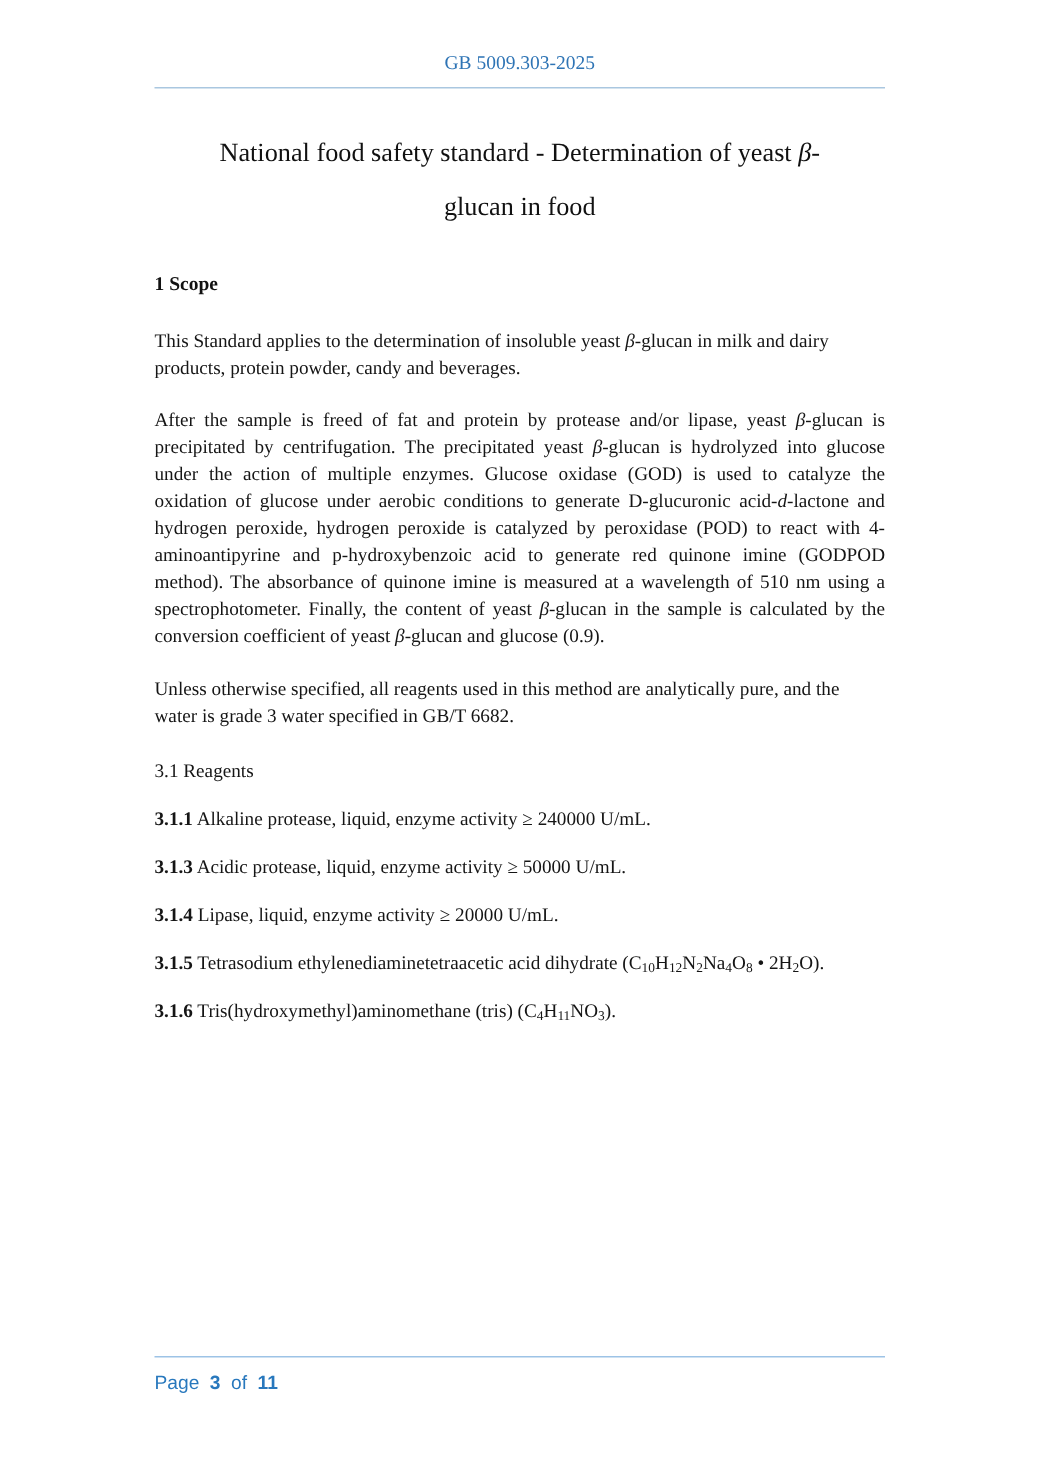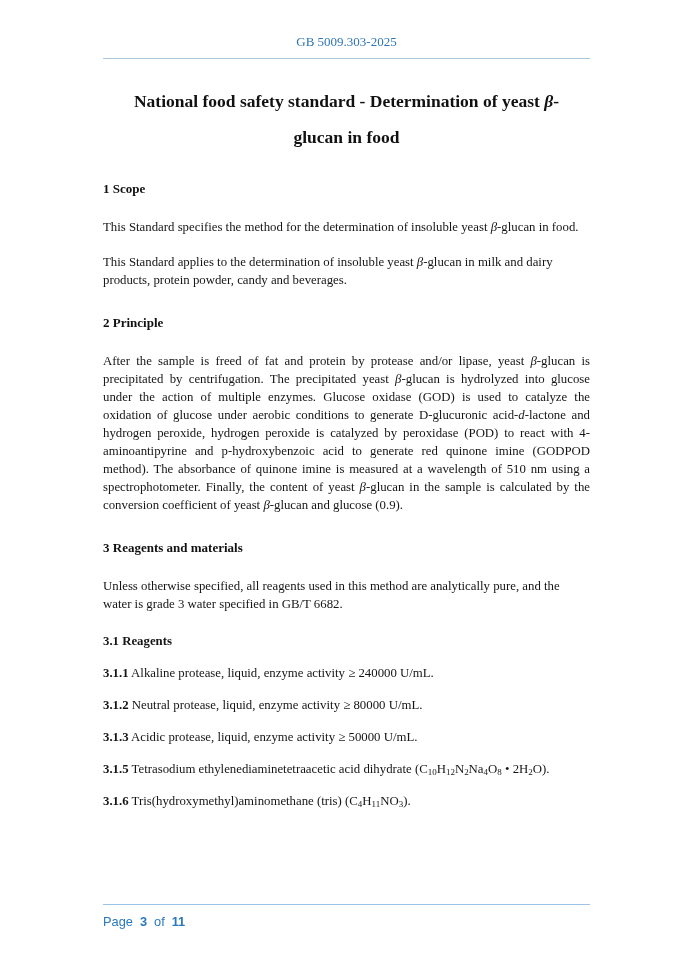--- a/index.html
+++ b/index.html
@@ -25,40 +25,40 @@
   }
   .header-rule {
     border: 0;
     border-top: 1px solid #aac7e0;
     margin-top: 8px;
   }
   .title {
     margin: 24px 0 8px 0;
     text-align: center;
     font-size: 17.5px;
-    font-weight: bold;
+    font-weight: normal;
     line-height: 36px;
     color: #111111;
   }
   h2.section-heading {
     font-size: 13px;
     font-weight: bold;
     line-height: 24px;
     margin-top: 22px;
     color: #111111;
   }
   p.body-par {
     font-size: 12.8px;
     line-height: 18px;
     margin-top: 17px;
   }
   p.justified { text-align: justify; }
   h3.sub-heading {
     font-size: 12.8px;
-    font-weight: bold;
+    font-weight: normal;
     line-height: 18px;
     margin-top: 19px;
   }
   p.reagent-item {
     font-size: 12.8px;
     line-height: 18px;
     margin-top: 14px;
   }
   p.reagent-item b { font-weight: bold; }
   sub {
@@ -106,37 +106,34 @@
 
   <div class="header">
     <div class="doc-number">GB 5009.303-2025</div>
     <hr class="header-rule">
   </div>
 
   <h1 class="title">National food safety standard - Determination of yeast <i>β</i>-<br>glucan in food</h1>
 
   <section>
     <h2 class="section-heading">1 Scope</h2>
-    <p class="body-par">This Standard specifies the method for the determination of insoluble yeast <i>β</i>-glucan in food.</p>
     <p class="body-par">This Standard applies to the determination of insoluble yeast <i>β</i>-glucan in milk and dairy products, protein powder, candy and beverages.</p>
   </section>
 
   <section>
-    <h2 class="section-heading">2 Principle</h2>
     <p class="body-par justified">After the sample is freed of fat and protein by protease and/or lipase, yeast <i>β</i>-glucan is precipitated by centrifugation. The precipitated yeast <i>β</i>-glucan is hydrolyzed into glucose under the action of multiple enzymes. Glucose oxidase (GOD) is used to catalyze the oxidation of glucose under aerobic conditions to generate D-glucuronic acid-<i>d</i>-lactone and hydrogen peroxide, hydrogen peroxide is catalyzed by peroxidase (POD) to react with 4-aminoantipyrine and p-hydroxybenzoic acid to generate red quinone imine (GODPOD method). The absorbance of quinone imine is measured at a wavelength of 510 nm using a spectrophotometer. Finally, the content of yeast <i>β</i>-glucan in the sample is calculated by the conversion coefficient of yeast <i>β</i>-glucan and glucose (0.9).</p>
   </section>
 
   <section>
-    <h2 class="section-heading">3 Reagents and materials</h2>
     <p class="body-par">Unless otherwise specified, all reagents used in this method are analytically pure, and the water is grade 3 water specified in GB/T 6682.</p>
     <h3 class="sub-heading">3.1 Reagents</h3>
 
     <p class="reagent-item"><b>3.1.1</b> <span>Alkaline protease, liquid, enzyme activity ≥ 240000 U/mL.</span></p>
-    <p class="reagent-item"><b>3.1.2</b> <span>Neutral protease, liquid, enzyme activity ≥ 80000 U/mL.</span></p>
     <p class="reagent-item"><b>3.1.3</b> <span>Acidic protease, liquid, enzyme activity ≥ 50000 U/mL.</span></p>
+    <p class="reagent-item"><b>3.1.4</b> <span>Lipase, liquid, enzyme activity ≥ 20000 U/mL.</span></p>
     <p class="reagent-item"><b>3.1.5</b> <span>Tetrasodium ethylenediaminetetraacetic acid dihydrate (C<sub>10</sub>H<sub>12</sub>N<sub>2</sub>Na<sub>4</sub>O<sub>8</sub> • 2H<sub>2</sub>O).</span></p>
     <p class="reagent-item"><b>3.1.6</b> <span>Tris(hydroxymethyl)aminomethane (tris) (C<sub>4</sub>H<sub>11</sub>NO<sub>3</sub>).</span></p>
   </section>
 
   <div class="footer">
     <hr class="footer-rule">
     <div class="footer-row">
       <div class="footer-right">
         <span class="pg-word pg-first">Page</span><span class="pg-num">3</span><span class="pg-word">of</span><span class="pg-num">11</span>
       </div>

